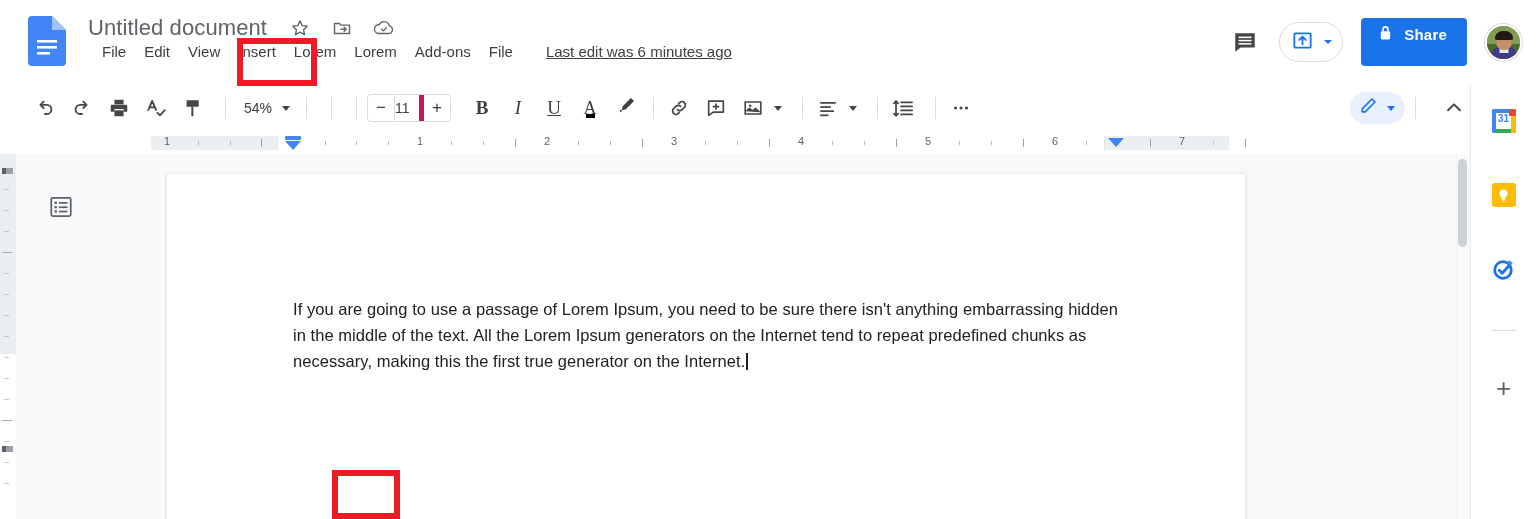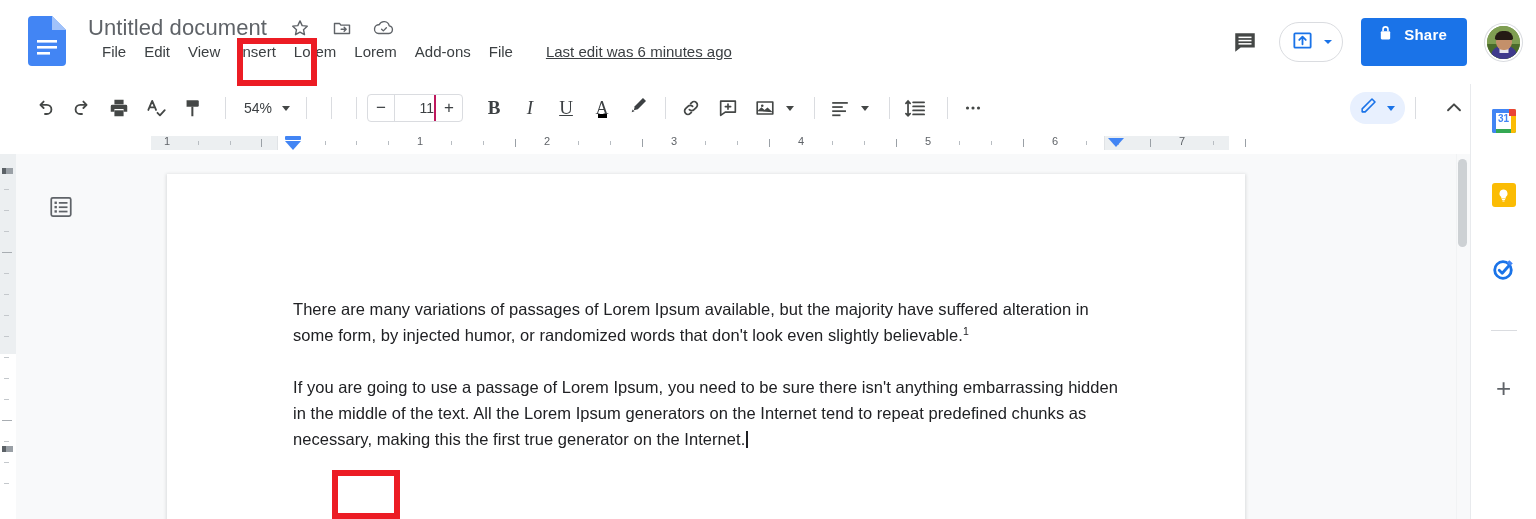--- a/index.html
+++ b/index.html
@@ -94,22 +94,22 @@
   .caret { width:0;height:0;border-left:4.5px solid transparent;border-right:4.5px solid transparent;
            border-top:5px solid #444746; margin-left:10px; }
   .caret.sm { border-left-width:4px; border-right-width:4px; border-top-width:4.5px; margin-left:6px; }
 
   .fontsize-group {
     display:flex; align-items:center; border:1px solid #dadce0; border-radius:4px;
     height: 28px; overflow:hidden;
   }
   .fs-btn { width:26px; height:26px; display:flex;align-items:center;justify-content:center;
             color:#3c4043; font-size:17px; }
-  .fs-val { width:42px; text-align:right; font-size:14px; color:#3c4043;
-            border-left:1px solid #dadce0; border-right:2px solid #be185d; height:26px;
+  .fs-val { width:30px; text-align:left; font-size:14px; color:#3c4043;
+            border-left:1px solid #dadce0; border-right:5px solid #be185d; height:26px;
             line-height:26px; font-family:"Liberation Sans", sans-serif; }
 
   .fmt-btn { width:30px;height:30px;display:flex;align-items:center;justify-content:center;
              color:#3c4043; font-size:18px; margin-right:6px; }
   .bold-i { font-weight:bold; font-family:"Liberation Serif", serif; font-size:19px;}
   .ital-i { font-style:italic; font-family:"Liberation Serif", serif; font-size:19px;}
   .und-i  { text-decoration:underline; font-family:"Liberation Serif", serif; font-size:19px;}
   .textcolor-i { position:relative; font-family:"Liberation Serif", serif; font-size:18px; line-height:14px;}
   .textcolor-i .bar { position:absolute; left:2px; right:2px; bottom:-3px; height:4px; background:#000; }
 
@@ -523,23 +523,20 @@
         <rect x="6" y="11" width="2.2" height="2.2" fill="#5f6368" stroke="none"></rect>
         <rect x="10" y="11.4" width="8" height="1.6" fill="#5f6368" stroke="none"></rect>
         <rect x="6" y="15" width="2.2" height="2.2" fill="#5f6368" stroke="none"></rect>
         <rect x="10" y="15.4" width="8" height="1.6" fill="#5f6368" stroke="none"></rect>
       </svg>
     </div>
 
     <div class="page">
       <div class="doc-body">
         <p class="doc-p">
-          <span>There are many variations of passages of Lorem Ipsum available, but the majority have suffered alteration in some form, by injected humor, or randomized words that don't look even slightly believable.</span><sup>1</sup>
-        </p>
-        <p class="doc-p">
           <span>If you are going to use a passage of Lorem Ipsum, you need to be sure there isn't anything embarrassing hidden in the middle of the text. All the Lorem Ipsum generators on the Internet tend to repeat predefined chunks as necessary, making this the first true generator on the Internet.</span><span class="caret-bar"></span>
         </p>
       </div>
     </div>
 
     <div class="doc-scroll-track">
       <div class="doc-scroll-thumb"></div>
     </div>
   </div>
 

